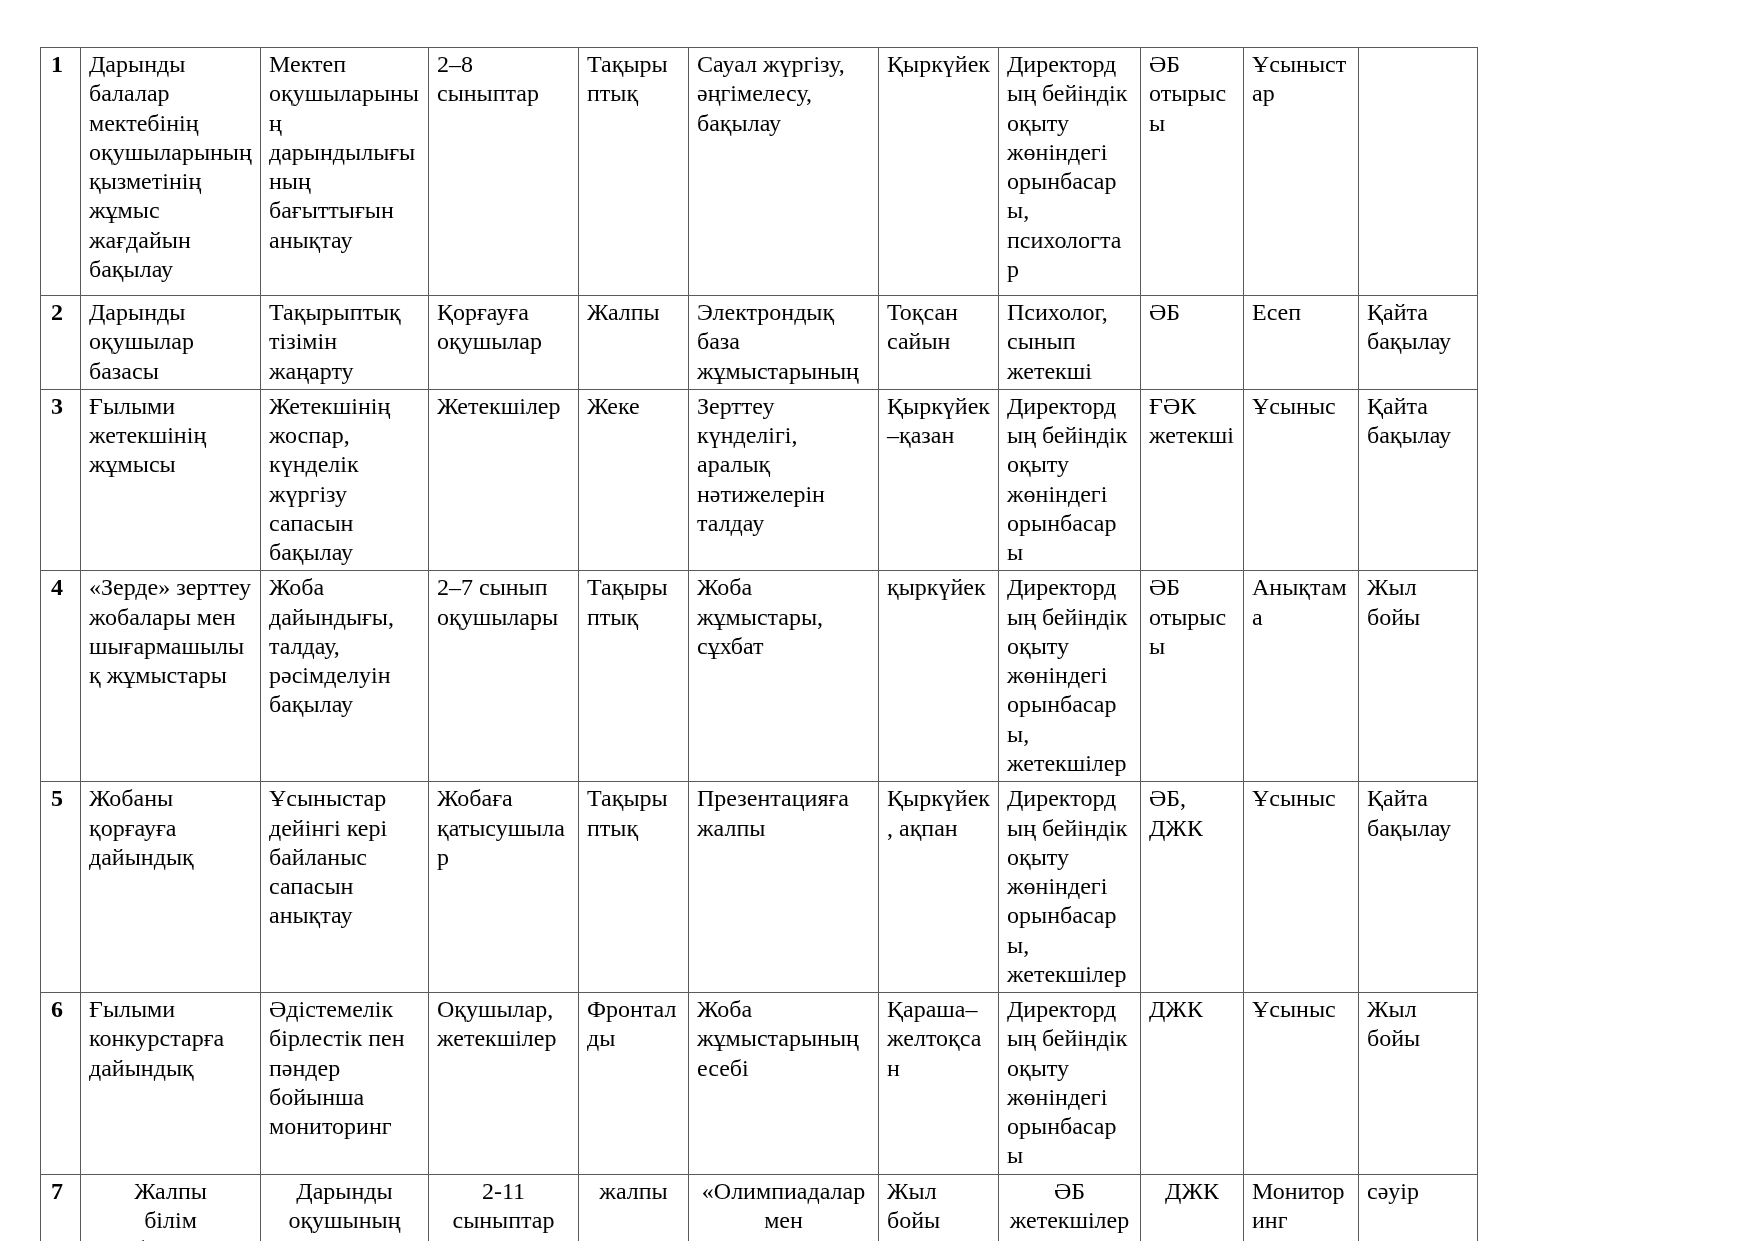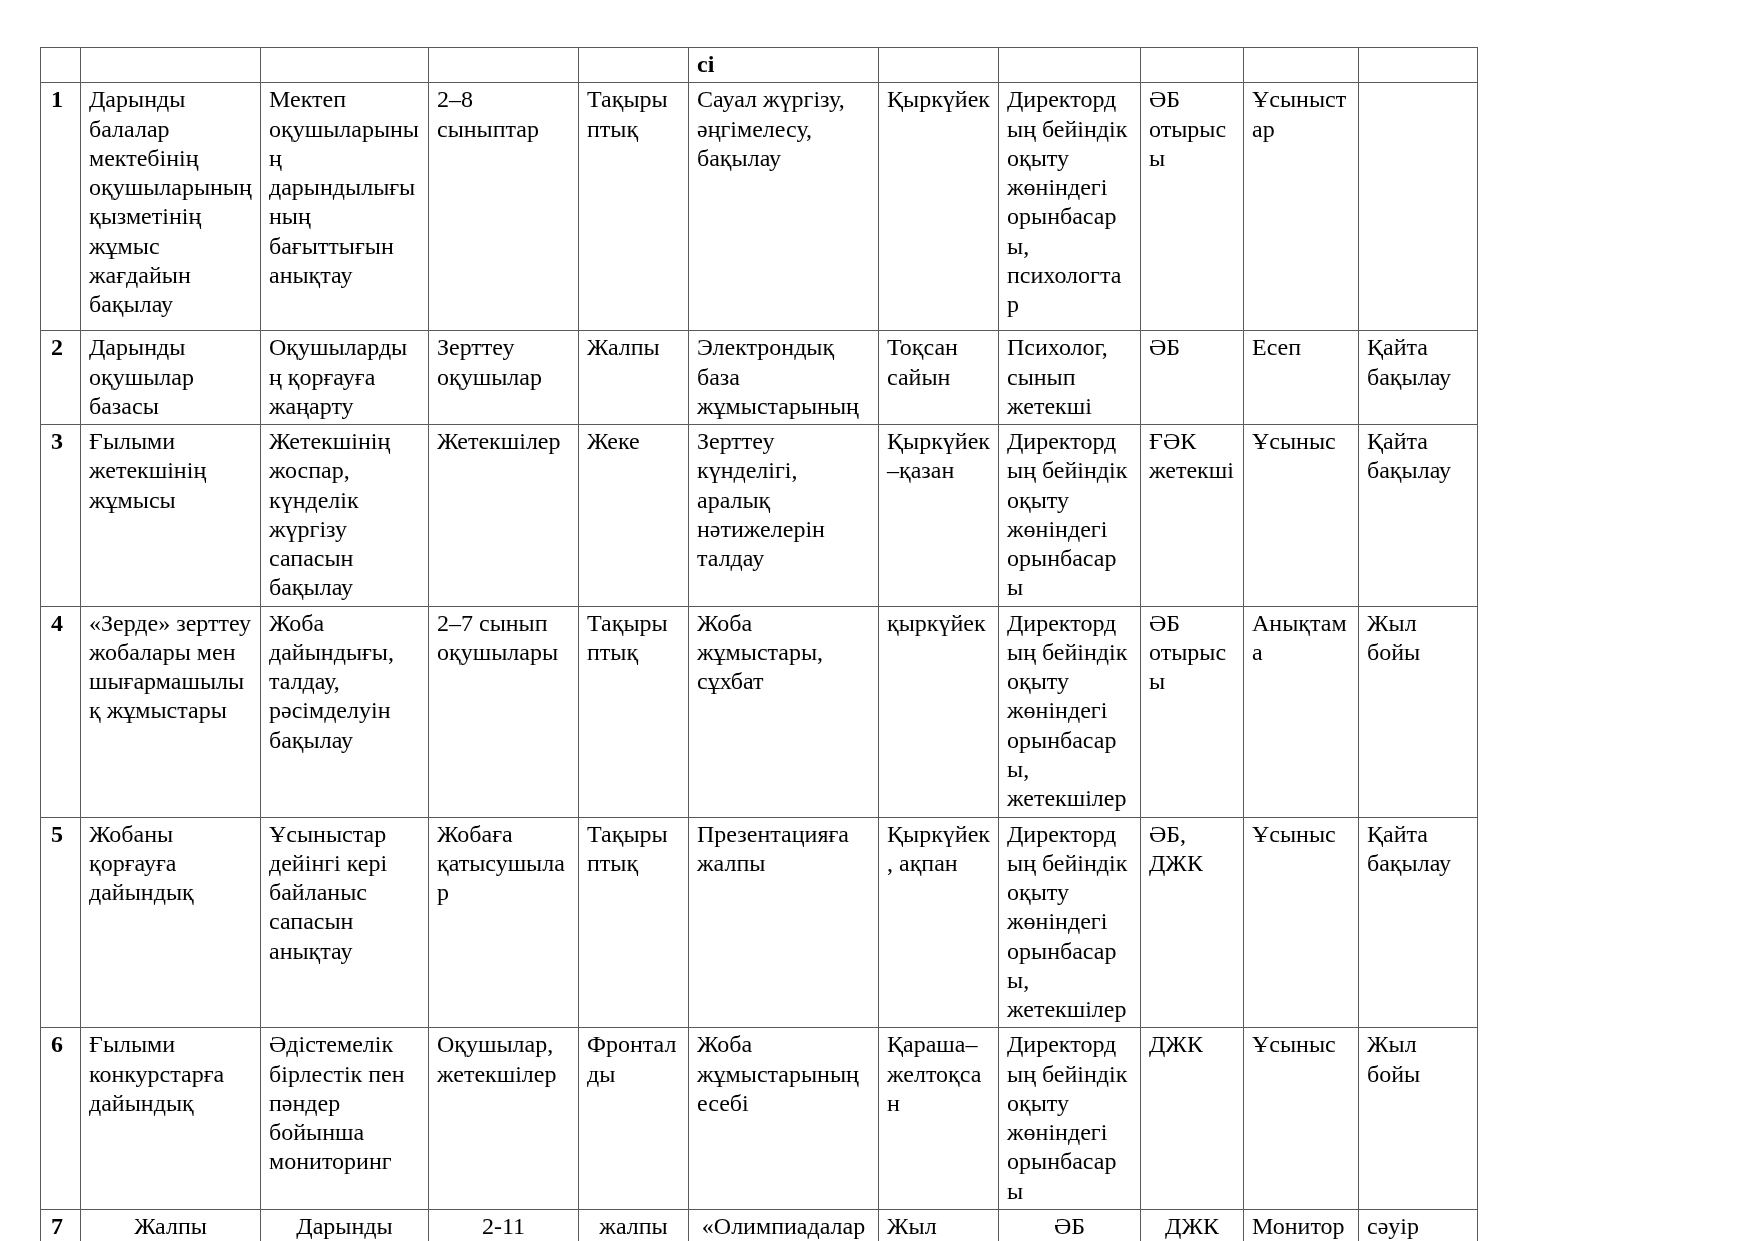--- a/index.html
+++ b/index.html
@@ -61,51 +61,38 @@
       <col style="width:150px">
       <col style="width:110px">
       <col style="width:190px">
       <col style="width:120px">
       <col style="width:142px">
       <col style="width:103px">
       <col style="width:115px">
       <col style="width:119px">
     </colgroup>
     <tbody>
-        <tr class="hdr">
-          <td></td>
-          <td></td>
-          <td></td>
-          <td></td>
-          <td></td>
-          <td class="bold">сі</td>
-          <td></td>
-          <td></td>
-          <td></td>
-          <td></td>
-          <td></td>
-        </tr>
         <tr class="r1">
           <td class="num">1</td>
           <td>Дарынды балалар мектебінің оқушыларының қызметінің жұмыс жағдайын бақылау</td>
           <td>Мектеп оқушыларының дарындылығының бағыттығын анықтау</td>
           <td>2–8 сыныптар</td>
           <td>Тақырыптық</td>
           <td>Сауал жүргізу, әңгімелесу, бақылау</td>
           <td>Қыркүйек</td>
           <td>Директордың бейіндік оқыту жөніндегі орынбасары, психологтар</td>
           <td>ӘБ отырысы</td>
           <td>Ұсыныстар</td>
           <td></td>
         </tr>
         <tr class="r2">
           <td class="num">2</td>
           <td>Дарынды оқушылар базасы</td>
-          <td>Оқушылардың қорғауға жаңарту</td>
-          <td>Зерттеу оқушылар</td>
+          <td>Тақырыптық тізімін жаңарту</td>
+          <td>Қорғауға оқушылар</td>
           <td>Жалпы</td>
           <td>Электрондық база жұмыстарының</td>
           <td>Тоқсан сайын</td>
           <td>Психолог, сынып жетекші</td>
           <td>ӘБ</td>
           <td>Есеп</td>
           <td>Қайта бақылау</td>
         </tr>
         <tr class="r3">
           <td class="num">3</td>

